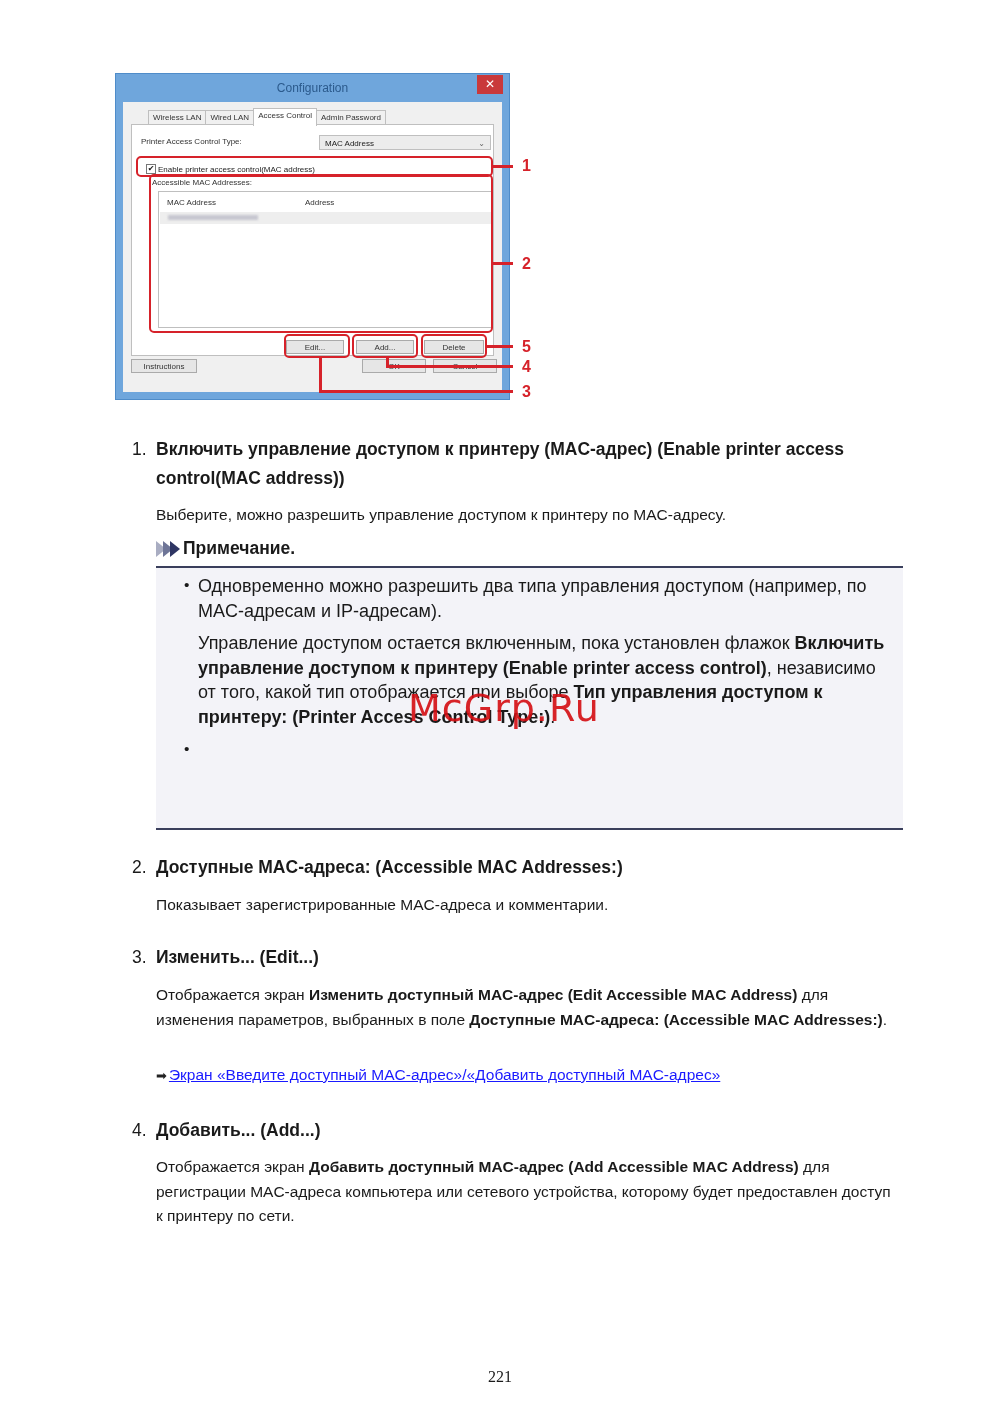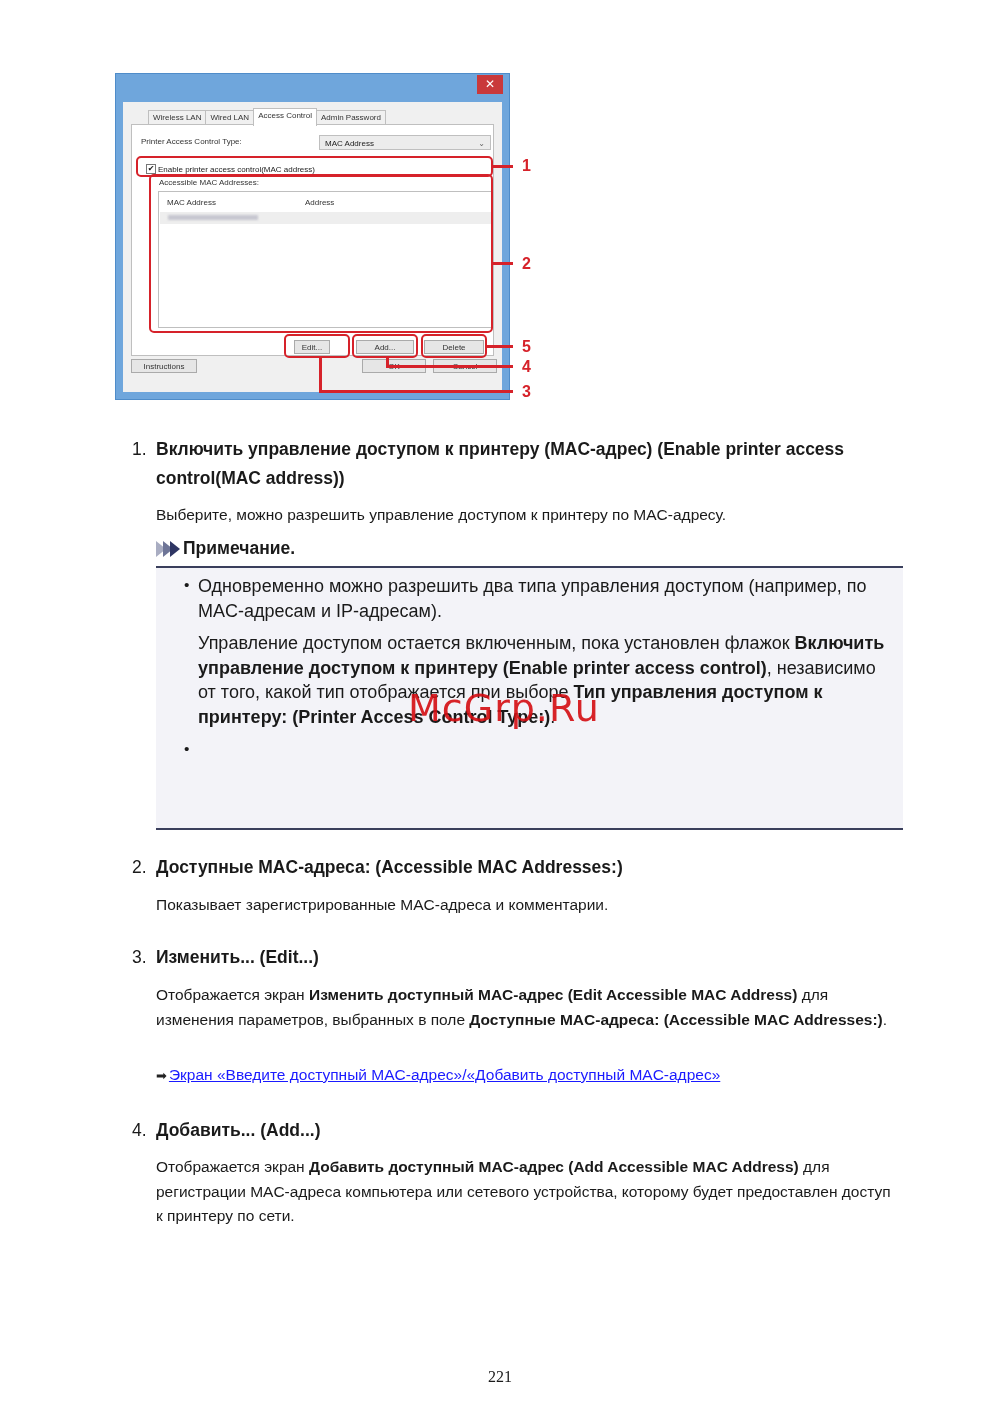--- a/index.html
+++ b/index.html
@@ -58,47 +58,48 @@
   .arrow { color: #222; margin-right: 2px; font-size: 13px; }
   .watermark { position: absolute; left: 408px; top: 686px; font-size: 38px; color: #d40d12; opacity: 0.9;
                font-family: "DejaVu Sans", sans-serif; letter-spacing: 1px; }
   .pagenum { position: absolute; left: 0; width: 1000px; top: 1368px; text-align: center;
              font-family: "Liberation Serif", serif; font-size: 16px; }
 </style>
 </head>
 <body>
 
 <div class="dialog">
+  <div class="dlg-title">Configuration</div>
   <div class="dlg-close">✕</div>
   <div class="dlg-body">
     <div class="tabs">
       <div class="tab">Wireless LAN</div>
       <div class="tab">Wired LAN</div>
       <div class="tab active">Access Control</div>
       <div class="tab">Admin Password</div>
     </div>
     <div class="tab-panel">
       <div class="lbl" style="left:9px; top:12px;">Printer Access Control Type:</div>
       <div class="select">
         <span>MAC Address</span>
         <span class="chev">⌄</span>
       </div>
       <div class="chk-row">
         <span class="chk">✔</span>
         <span>Enable printer access control(MAC address)</span>
       </div>
-      <div class="lbl" style="left:27px; top:53px;">Accessible MAC Addresses:</div>
+      <div class="lbl" style="left:20px; top:53px;">Accessible MAC Addresses:</div>
       <div class="list">
         <div class="list-head" style="left:8px;">MAC Address</div>
         <div class="list-head" style="left:146px;">Address</div>
         <div class="list-row">
           <div class="mac-blur"></div>
         </div>
       </div>
-      <div class="btn" style="left:162px; top:215px; width:36px;">Edit...</div>
+      <div class="btn" style="left:154px; top:215px; width:58px;">Edit...</div>
       <div class="btn" style="left:224px; top:215px; width:58px;">Add...</div>
       <div class="btn" style="left:292px; top:215px; width:60px;">Delete</div>
     </div>
     <div class="btn" style="left:8px; top:257px; width:66px;">Instructions</div>
     <div class="btn" style="left:239px; top:257px; width:64px;">OK</div>
     <div class="btn" style="left:310px; top:257px; width:64px;">Cancel</div>
   </div>
 </div>
 
 <div class="callout" style="left:136px; top:156px; width:357px; height:21px;"></div>

